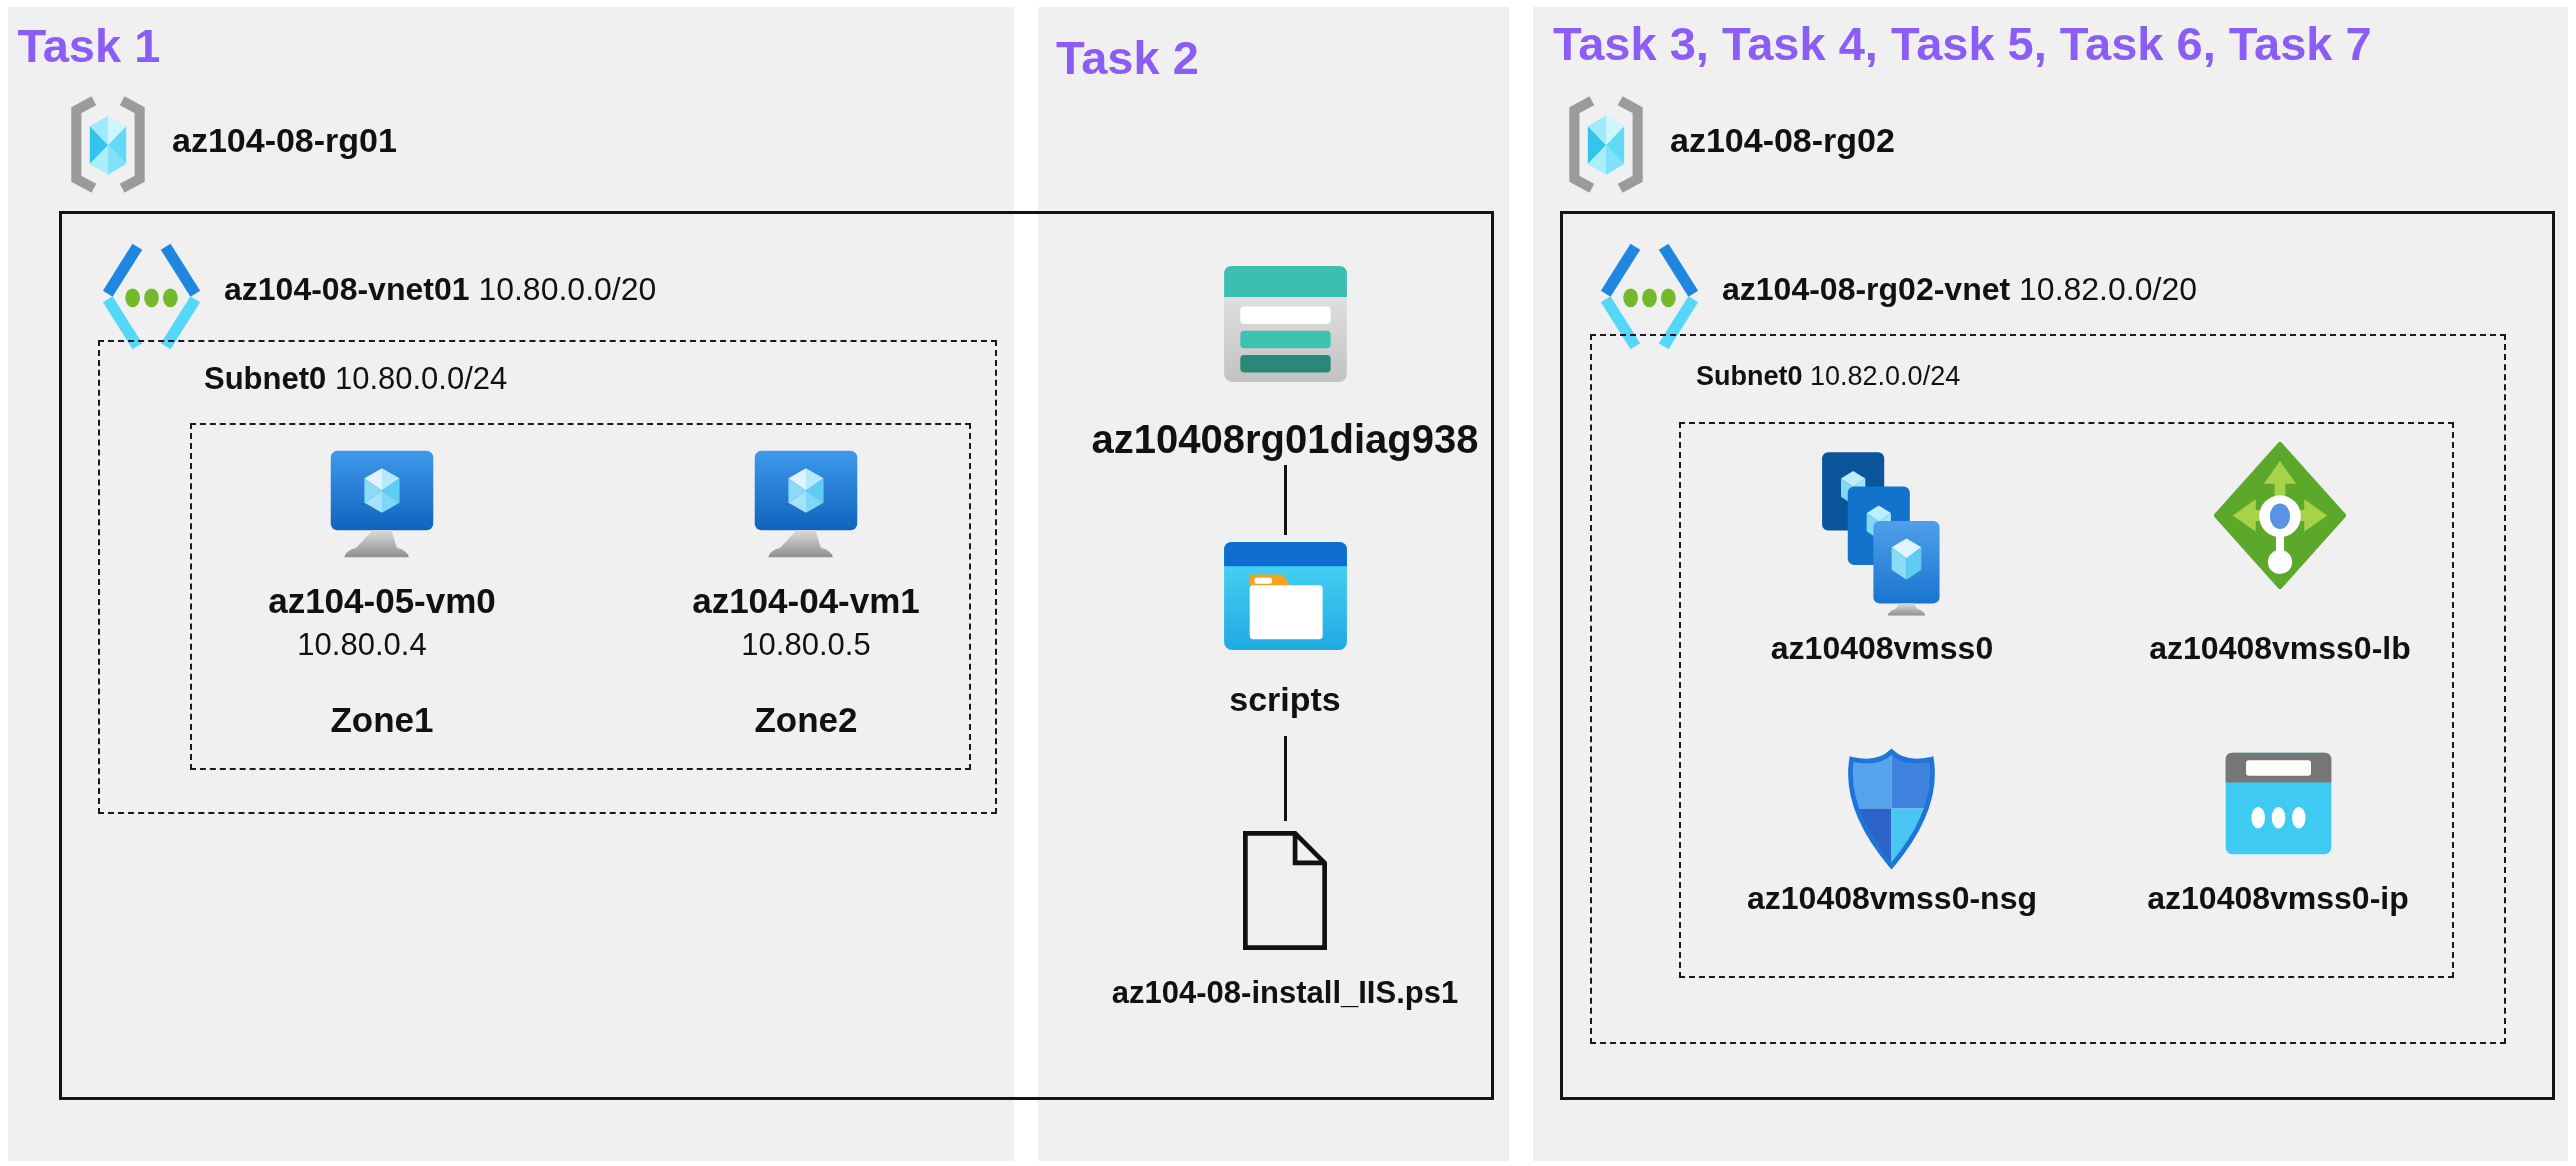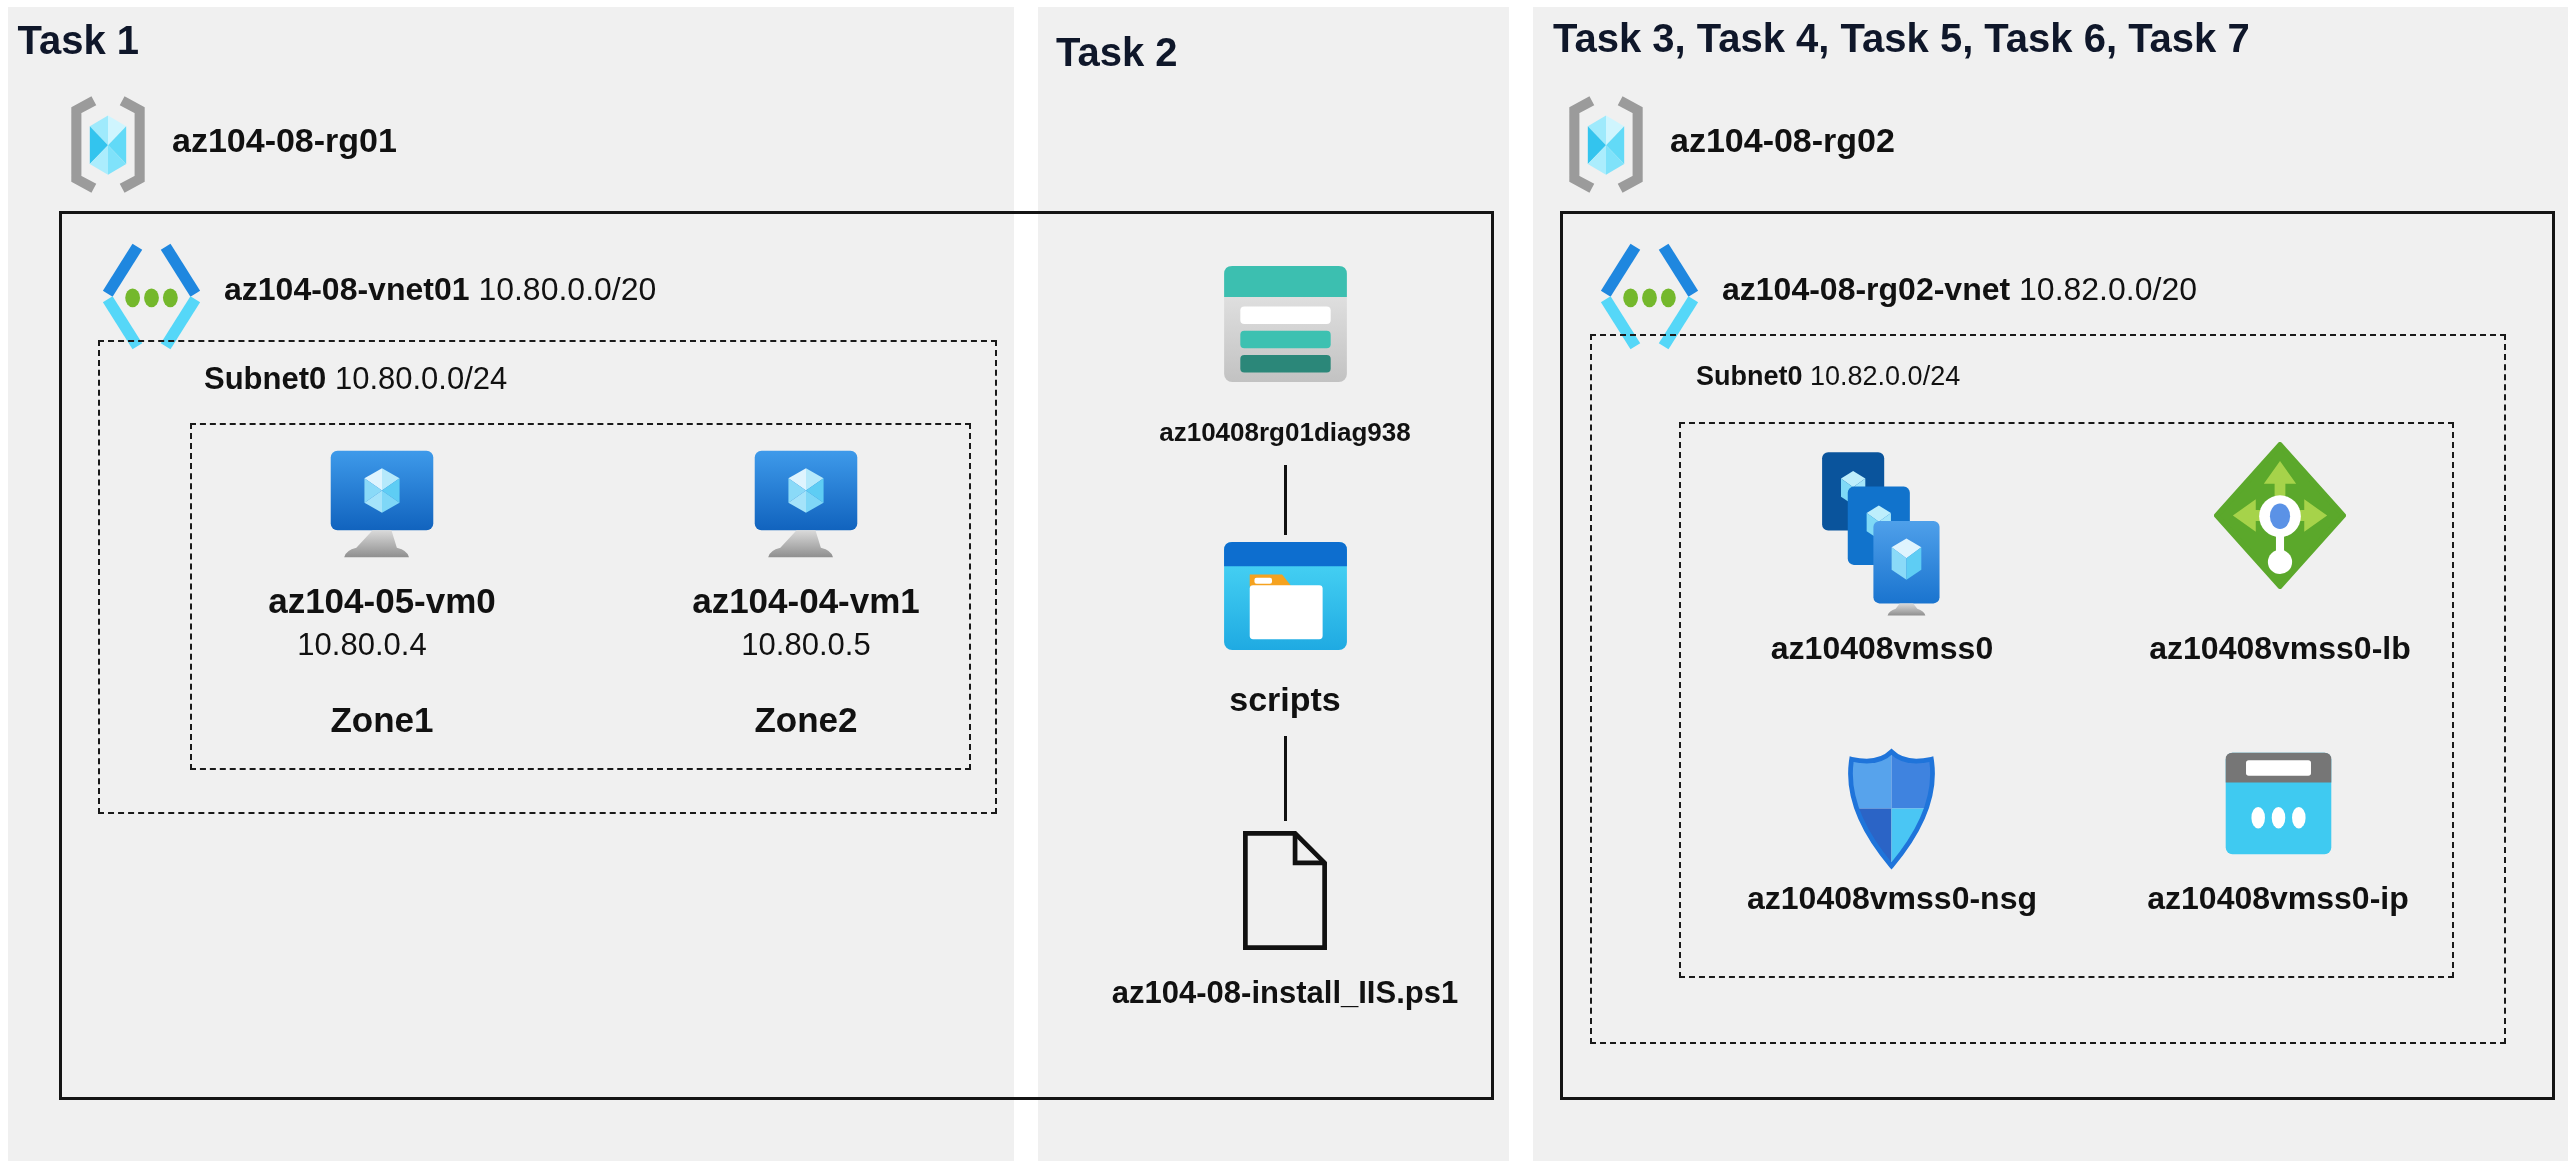--- a/index.html
+++ b/index.html
@@ -1,19 +1,19 @@
 <!DOCTYPE html>
 <html style="font-size:10.8px"><head>
 <meta charset="utf-8">
 <style>
   html,body{margin:0;padding:0;background:#ffffff;}
   #page{position:relative;width:2576px;height:1166px;background:#ffffff;overflow:hidden;
         font-family:"Liberation Sans",sans-serif;color:#111;}
   .panel{position:absolute;top:6.7px;height:1154px;background:#f0f0f0;}
-  .title{position:absolute;font-size:40px;font-weight:bold;color:#0f172a;white-space:nowrap;}
+  .title{position:absolute;font-size:47px;font-weight:bold;color:#8b5cf6;white-space:nowrap;}
   .solidbox{position:absolute;border:3.4px solid #141414;box-sizing:border-box;}
   .dashbox{position:absolute;border:2.7px dashed #1a1a1a;box-sizing:border-box;}
   .icon{position:absolute;}
   .rowlabel{position:absolute;font-size:32px;white-space:nowrap;}
   .rowlabel .b{font-weight:bold;}
   .rglabel{position:absolute;font-size:34px;font-weight:bold;white-space:nowrap;}
   .lbl{position:absolute;transform:translateX(-50%);font-size:32px;font-weight:bold;white-space:nowrap;text-align:center;}
   .lbl.reg{font-weight:normal;font-size:31px;}
   .conn{position:absolute;width:2.7px;background:#111;}
 </style>
@@ -110,21 +110,21 @@
         <stop offset="0" stop-color="#e9e9e9"></stop>
           <stop offset="1" stop-color="#c2c2c2"></stop>
       </linearGradient>
     </defs>
     <rect x="0" y="0" width="182" height="172" rx="12" fill="url(#stbody)"></rect>
     <path d="M0,46 V12 q0,-12 12,-12 h158 q12,0 12,12 v34 z" fill="#3cbfb0"></path>
     <rect x="24" y="60" width="134" height="26" rx="6" fill="#ffffff"></rect>
     <rect x="24" y="96" width="134" height="26" rx="6" fill="#3dc1b1"></rect>
     <rect x="24" y="132" width="134" height="26" rx="6" fill="#2b8779"></rect>
   </svg>
-  <div class="lbl" style="left:1285px;top:417px;font-size:26px;">az10408rg01diag938</div>
+  <div class="lbl" style="left:1285px;top:417px;font-size:40px;">az10408rg01diag938</div>
 
   <div class="conn" style="left:1284px;top:465px;height:70px;"></div>
 
   <svg class="icon" style="left:1224px;top:542px;" width="123" height="108" viewBox="0 0 182 160">
     <defs>
       <linearGradient id="fldb" x1="0" y1="0" x2="0" y2="1">
         <stop offset="0" stop-color="#4ed9f7"></stop>
           <stop offset="1" stop-color="#1faae2"></stop>
       </linearGradient>
     </defs>

